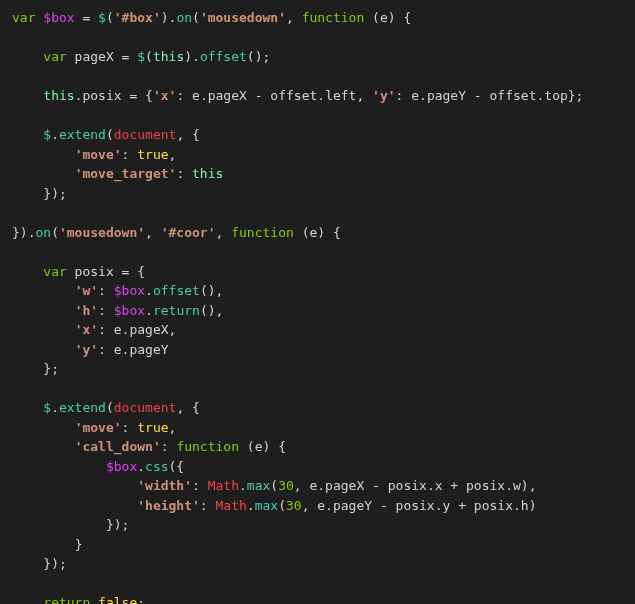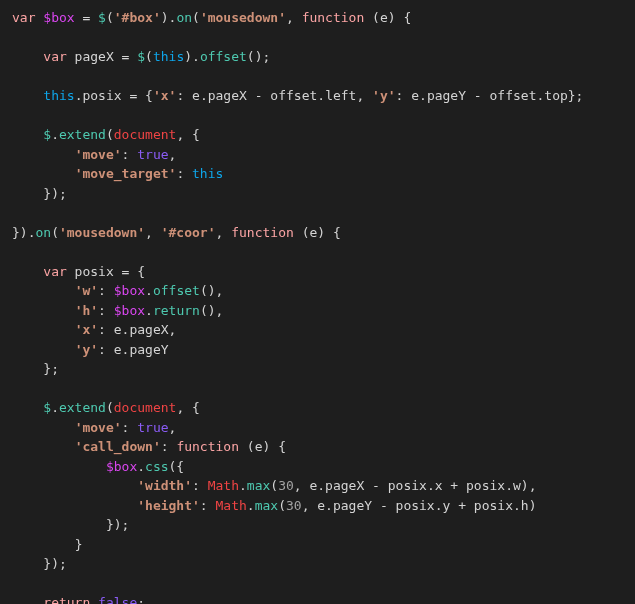--- a/index.html
+++ b/index.html
@@ -14,27 +14,27 @@
       line-height: 1.5;
       color: #d4d4d4;
       padding: 8px 12px;
       width: 635px;
       height: 604px;
     }
     pre {
       white-space: pre;
       font-family: inherit;
     }
-    .kw { color: #fca5a5; }
+    .kw { color: #84cc16; }
     .var { color: #d946ef; }
     .fn { color: #4ec9b0; }
     .str { color: #ce9178; font-weight: bold; }
-    .num { color: #a3a3a3; text-align: right; }
-    .bool { color: #8b5cf6; }
-    .this { color: #0ea5e9; }
+    .num { color: #84cc16; text-align: right; }
+    .bool { color: #fde047; }
+    .this { color: #86efac; }
     .obj { color: #ef4444; }
     .param { color: #d4d4d4; }
   </style>
 </head>
 <body>
 
 <pre><span><span class="kw">var</span><span> </span><span class="var">$box</span><span> = </span><span class="fn">$</span><span>(</span><span class="str">'#box'</span><span>).</span><span class="fn">on</span><span>(</span><span class="str">'mousedown'</span><span>, </span><span class="kw">function</span><span> </span><span>(</span><span class="param">e</span><span>) {</span></span>
 
 <span><span>    </span><span class="kw">var</span><span> pageX = </span><span class="fn">$</span><span>(</span><span class="this">this</span><span>).</span><span class="fn">offset</span><span>();</span></span>
 

